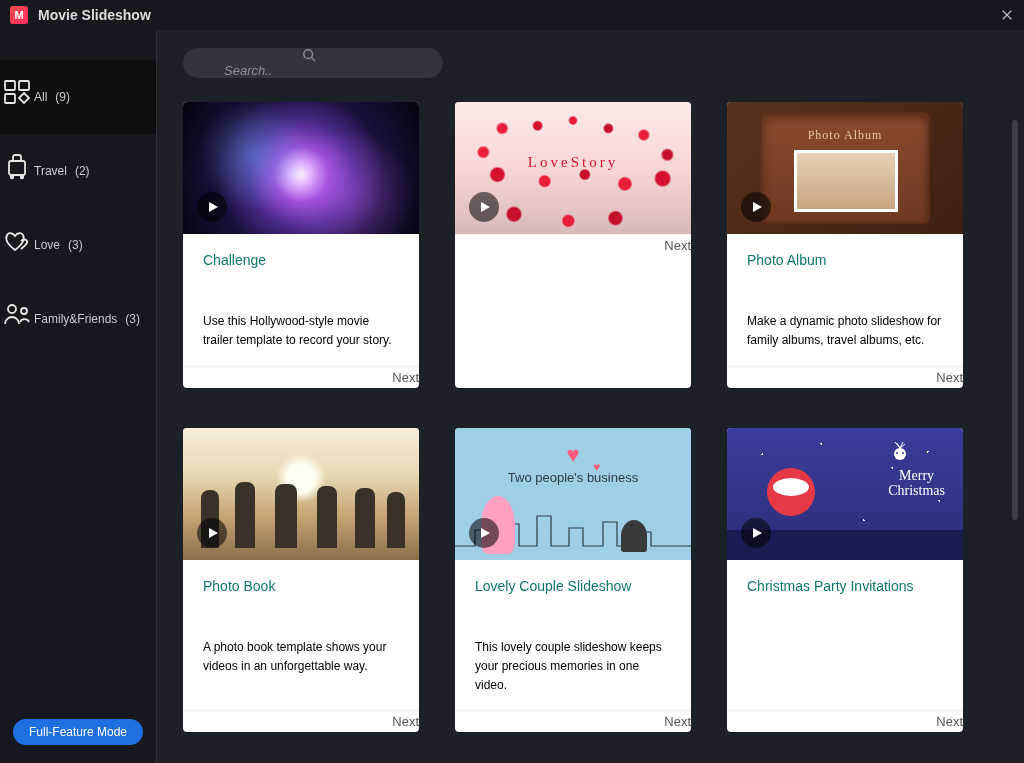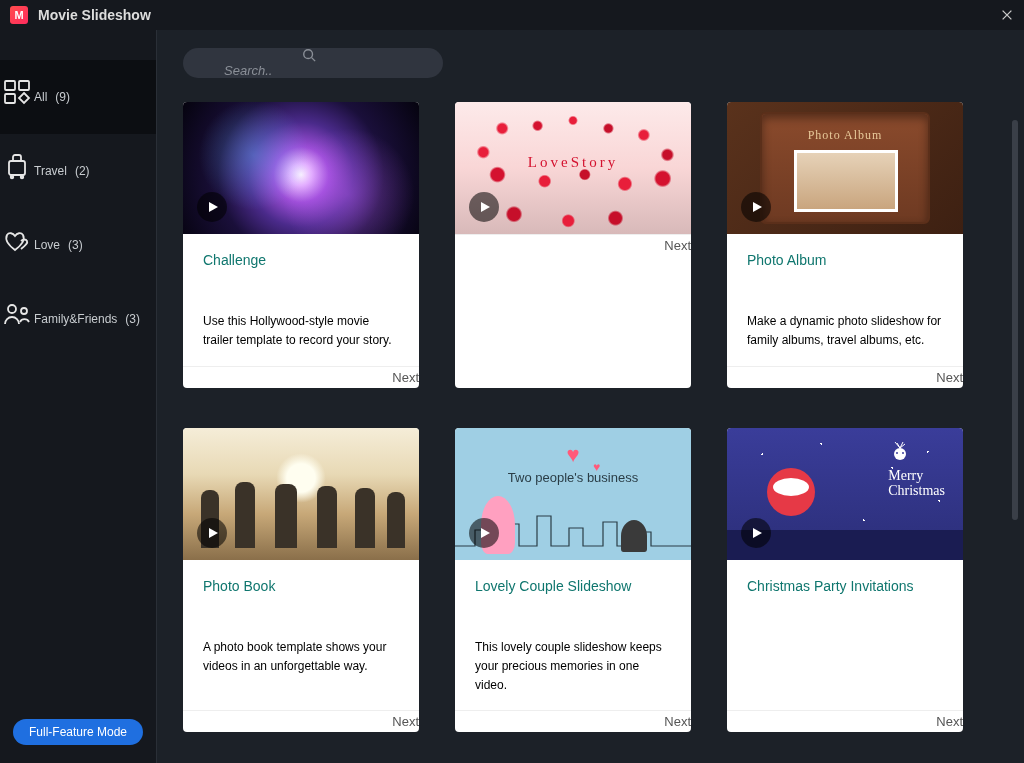--- a/index.html
+++ b/index.html
@@ -351,21 +351,21 @@
   }
   .thumb-xmas .santa::before{
     content:""; position:absolute; left:6px; top:10px; width:36px; height:18px;
     background:#fff; border-radius:50%;
   }
   .thumb-xmas .deer {
     position:absolute; right:48px; top:14px; color:#fff; font-size:18px;
   }
   .thumb-xmas .merry {
     position:absolute; right:18px; top:40px;
-    color:#fff; font-family: cursive; font-size:14px; line-height:1.1; 
+    color:#fff; font-family: cursive; font-size:14px; line-height:1.1; text-align:center;
   }
   .thumb-xmas .snow {
     position:absolute; inset:0;
     background:
       radial-gradient(circle at 15% 20%, #fff 1px, transparent 1px),
       radial-gradient(circle at 40% 12%, #fff 1px, transparent 1px),
       radial-gradient(circle at 70% 30%, #fff 1px, transparent 1px),
       radial-gradient(circle at 85% 18%, #fff 1px, transparent 1px),
       radial-gradient(circle at 25% 60%, #fff 1px, transparent 1px),
       radial-gradient(circle at 58% 70%, #fff 1px, transparent 1px),

